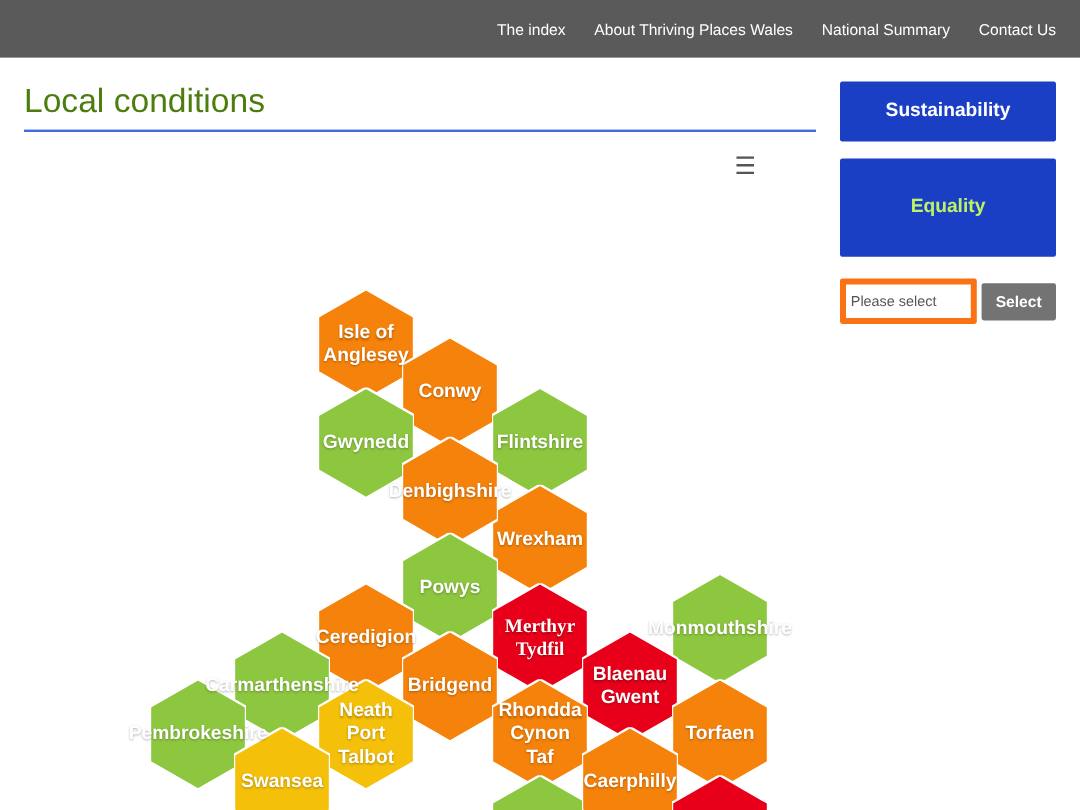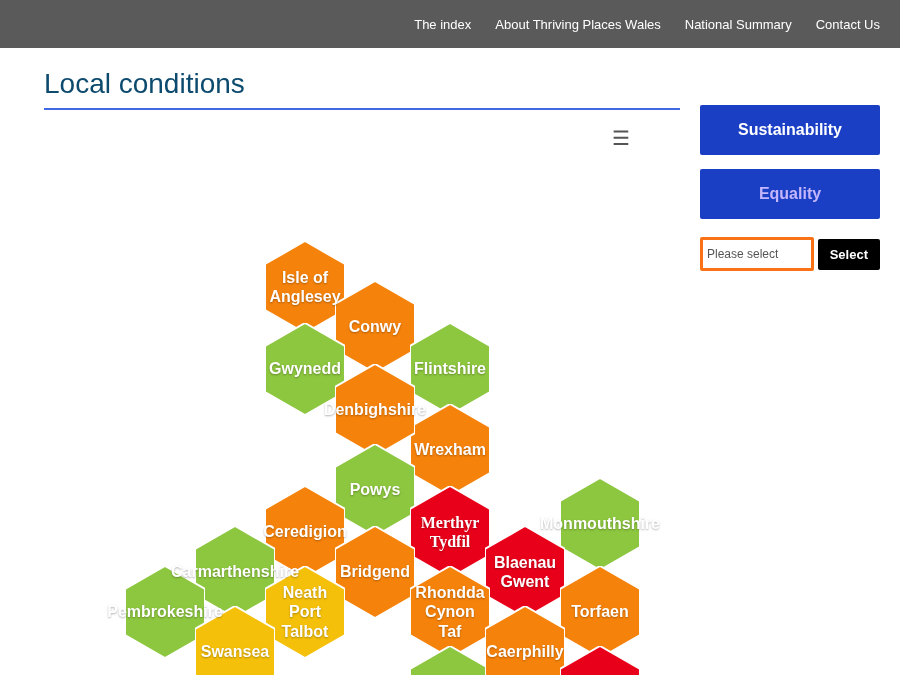--- a/index.html
+++ b/index.html
@@ -29,31 +29,29 @@
 
     .left-panel {
       flex: 1;
       min-width: 0;
     }
 
     .right-panel {
       width: 200px;
       padding-left: 20px;
       flex-shrink: 0;
-      margin-top: 37px;
     }
 
     h1.page-title {
       font-size: 28px;
       font-weight: 400;
-      color: #0c4a6e;
+      color: #4d7c0f;
       border-bottom: 2px solid #4169e1;
       padding-bottom: 8px;
       margin-bottom: 16px;
-      margin-left: 24px;
     }
 
     
     .hex-area {
       position: relative;
       width: 620px;
       height: 530px;
     }
 
     .menu-icon {
@@ -113,49 +111,49 @@
       font-weight: 600;
       cursor: pointer;
       margin-bottom: 14px;
       border-radius: 2px;
     }
 
     .btn-equality {
       display: block;
       width: 100%;
       background: #1a3fc4;
-      color: #c4b5fd;
+      color: #bef264;
       border: none;
-      padding: 16px 10px;
+      padding: 32px 10px;
       font-size: 16px;
       font-weight: 600;
       cursor: pointer;
       margin-bottom: 18px;
       border-radius: 2px;
     }
 
     .select-row {
       display: flex;
       align-items: center;
       gap: 4px;
     }
 
     .area-select {
       flex: 1;
       padding: 7px 4px;
-      border: 3px solid #f97316;
+      border: 5px solid #f97316;
       font-size: 12px;
       color: #555;
       appearance: none;
       background: #fff;
       border-radius: 2px;
     }
 
     .btn-select {
-      background: #000000;
+      background: #737373;
       color: #fff;
       border: none;
       padding: 8px 12px;
       font-size: 13px;
       font-weight: 600;
       cursor: pointer;
       border-radius: 2px;
       white-space: nowrap;
     }
 

